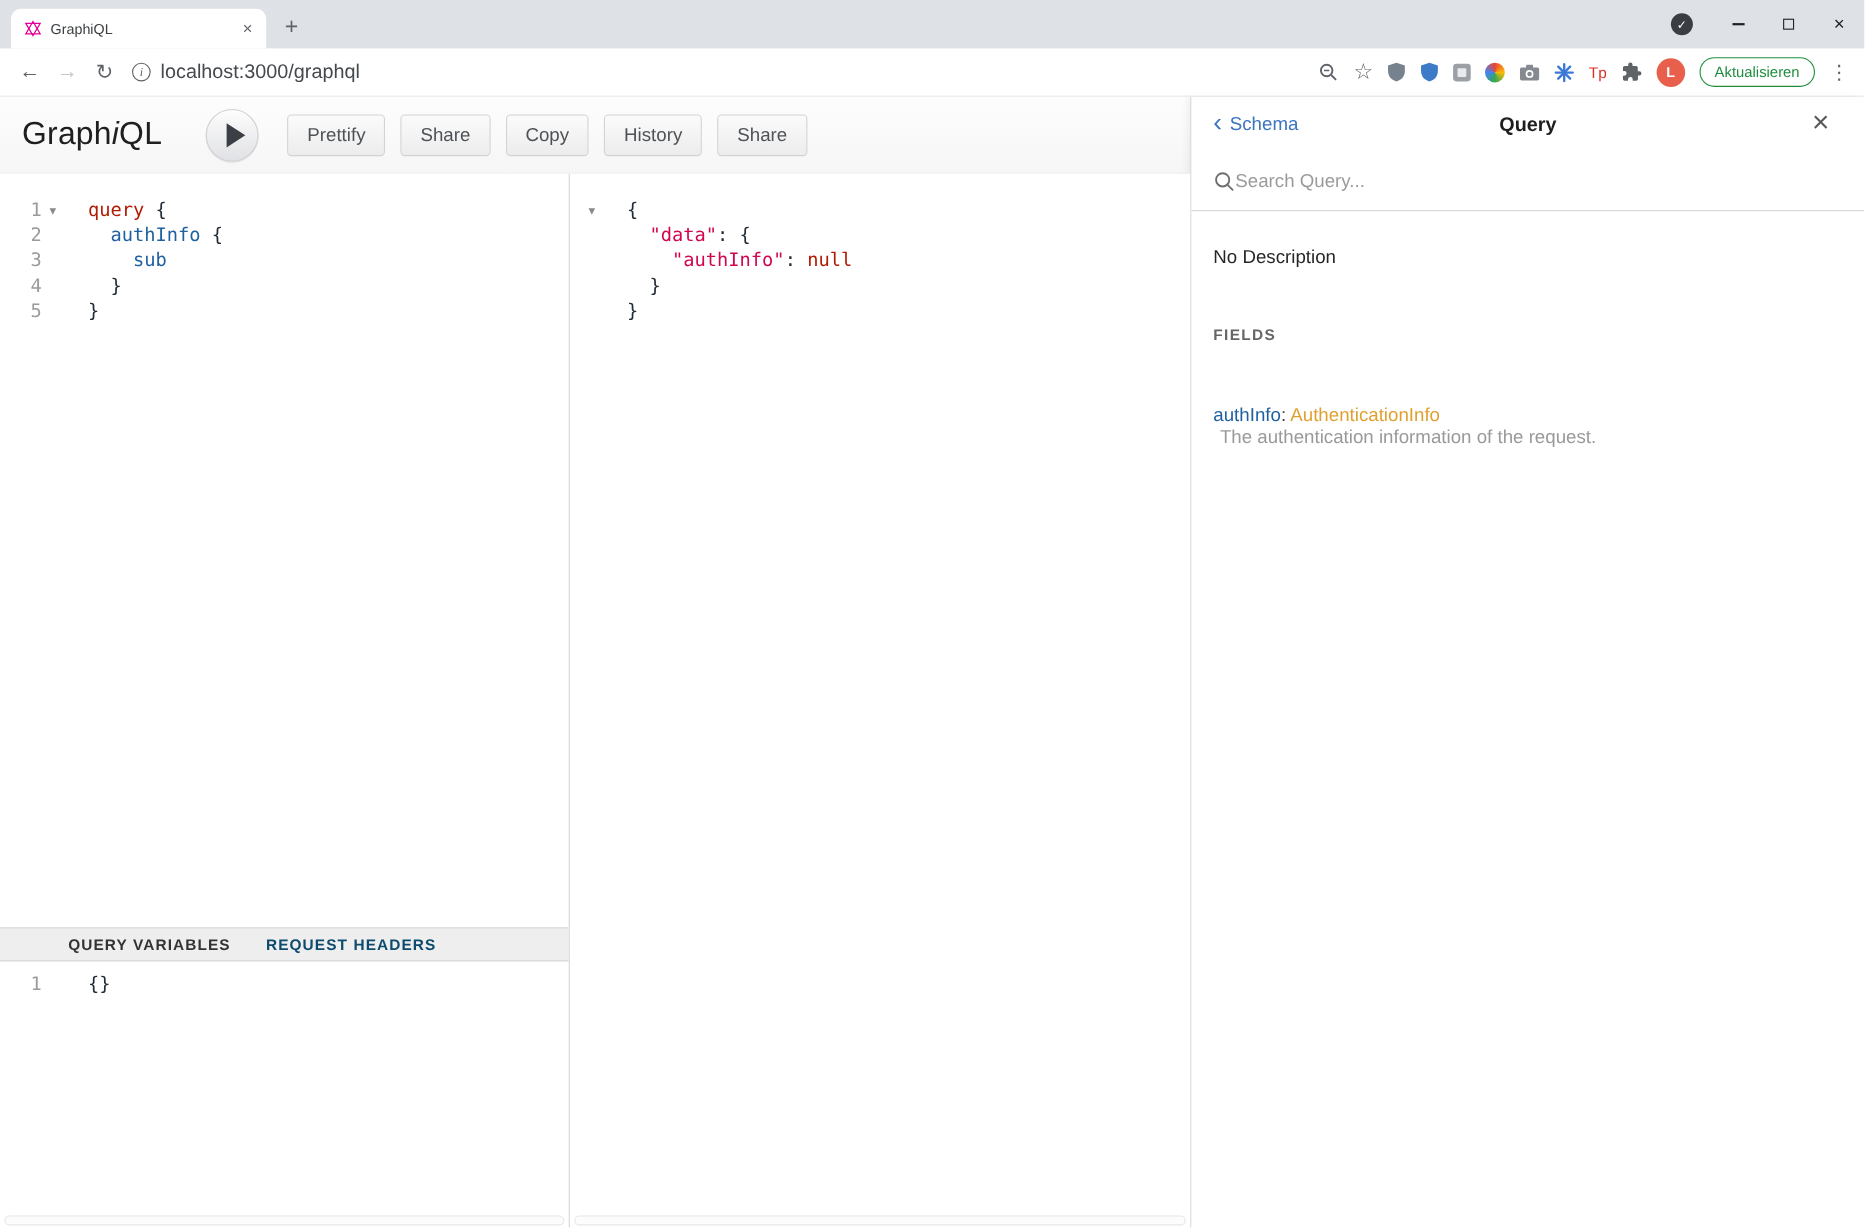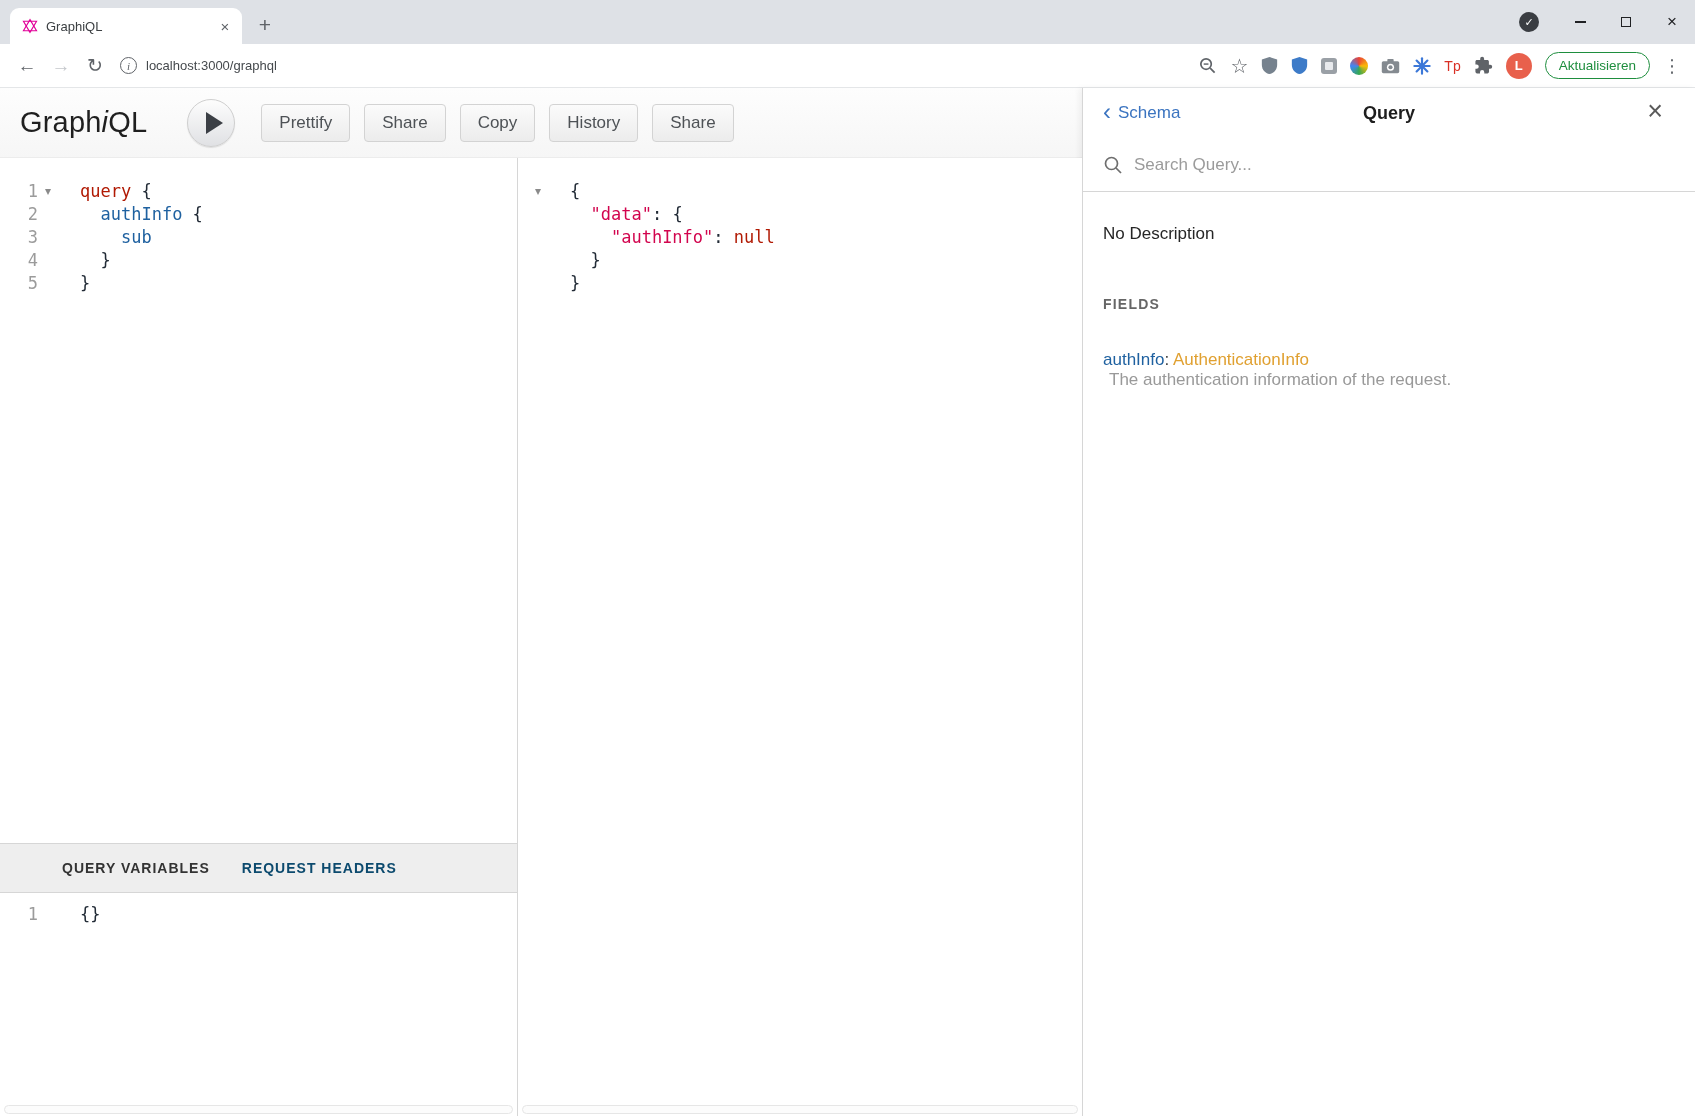--- a/index.html
+++ b/index.html
@@ -18,21 +18,21 @@
   .badge-circle { width:20px; height:20px; border-radius:50%; background:#3A3D42; color:#fff; font-size:11px; display:flex; align-items:center; justify-content:center; margin-right:18px; }
   .win-btn { width:46px; height:100%; display:flex; align-items:center; justify-content:center; color:#202124; font-size:17px; }
   .min-glyph { width:11px; height:1.5px; background:#202124; display:block; }
   .max-glyph { width:10px; height:10px; border:1.5px solid #202124; display:block; }
 
   .address-bar { height:44px; background:#fff; display:flex; align-items:center; padding:0 10px; border-bottom:1px solid #E4E6E8; flex:none; }
   .nav-icon { width:34px; height:32px; display:flex; align-items:center; justify-content:center; font-size:19px; color:#5F6368; }
   .nav-icon.disabled { color:#C4C7CB; }
   .omnibox { display:flex; align-items:center; gap:9px; margin-left:8px; flex:1; min-width:0; }
   .info-badge { width:17px; height:17px; border:1.6px solid #5F6368; border-radius:50%; color:#5F6368; font-size:11px; font-style:italic; font-family:"Liberation Serif",serif; display:flex; align-items:center; justify-content:center; flex:none; }
-  .url-text { font-size:13px; color:#45494D; white-space:nowrap; }
+  .url-text { font-size:18px; color:#45494D; white-space:nowrap; }
   .addr-right { margin-left:auto; display:flex; align-items:center; gap:13px; padding-right:4px; }
   .addr-right > span { display:flex; align-items:center; justify-content:center; }
   .star { font-size:20px; color:#5F6368; }
   .sq { width:16px; height:16px; background:#9AA0A6; border-radius:3px; position:relative; }
   .sq::after { content:""; position:absolute; inset:4px; background:#E8EAED; border-radius:1px; }
   .pinwheel { width:18px; height:18px; border-radius:50%; background:conic-gradient(#EA4335,#FBBC05,#34A853,#4285F4,#EA4335); }
   .tp { color:#D93025; font-weight:normal; font-size:14px; }
   .avatar { width:26px; height:26px; border-radius:50%; background:var(--c-avatar_orange,#E8604C); color:#fff; font-size:13px; font-weight:bold; display:flex; align-items:center; justify-content:center; }
   .update-pill { border:1.5px solid var(--c-update_green,#1E8E3E); color:var(--c-update_green,#1E8E3E); border-radius:15px; padding:5px 13px; font-size:13.5px; font-weight:500; white-space:nowrap; }
   .kebab { font-size:18px; color:#5F6368; }
@@ -61,41 +61,41 @@
   .query-editor { height:685px; flex:none; padding-top:22px; overflow:hidden; }
   .variables-editor { flex:1; padding-top:10px; overflow:hidden; }
   .result-viewer { padding-top:22px; padding-left:10px; }
 
   .tk-keyword { color:var(--c-keyword,#B11A04); }
   .tk-property { color:var(--c-property,#1F61A0); }
   .tk-punct { color:var(--c-punct,#222B36); }
   .tk-key { color:var(--c-def,#D2054E); }
   .tk-null { color:var(--c-keyword,#B11A04); }
 
-  .var-tabs { height:50px; flex:none; background:#EEEEEE; border-top:1px solid #D6D6D6; border-bottom:1px solid #D6D6D6; display:flex; align-items:center; padding-left:62px; gap:32px; }
+  .var-tabs { height:31px; flex:none; background:#EEEEEE; border-top:1px solid #D6D6D6; border-bottom:1px solid #D6D6D6; display:flex; align-items:center; padding-left:62px; gap:32px; }
   .var-tab { font-size:14px; font-weight:bold; letter-spacing:1px; color:#0c4a6e; white-space:nowrap; }
   .var-tab.active { color:#333333; }
 
   .hscroll { position:absolute; bottom:2px; left:4px; right:4px; height:9px; background:#FCFCFC; border:1px solid #E6E6E6; border-radius:5px; }
 
   
   .doc-pane { flex:1; border-left:1px solid #D6D6D6; box-shadow:-3px 0 6px rgba(0,0,0,0.05); display:flex; flex-direction:column; background:#fff; min-width:0; }
   .doc-header { height:50px; flex:none; display:flex; align-items:center; position:relative; padding:0 20px; }
   .doc-back { color:var(--c-back_link,#3B74C0); font-size:17px; display:flex; align-items:center; gap:7px; position:relative; z-index:2; }
   .doc-back-chevron { font-size:24px; line-height:1; margin-top:-3px; }
   .doc-title { position:absolute; left:0; right:0; text-align:center; font-weight:bold; font-size:18px; color:#1E1E1E; z-index:1; pointer-events:none; }
   .doc-close { position:absolute; right:32px; top:50%; transform:translateY(-54%); font-size:27px; font-weight:300; color:#5A5A5A; z-index:2; }
-  .doc-search { height:54px; flex:none; border-bottom:1px solid #D6D6D6; display:flex; align-items:center; padding:0 20px; gap:11px; }
+  .doc-search { height:54px; flex:none; border-bottom:1px solid #D6D6D6; display:flex; align-items:center; padding:0 20px; }
   .doc-search input { border:none; outline:none; font-family:inherit; font-size:17px; color:#333; flex:1; min-width:0; background:transparent; }
   .doc-search input::placeholder { color:#9B9B9B; }
   .search-icon { display:flex; flex:none; }
   .doc-content { padding:20px; font-size:17px; overflow:hidden; }
   .doc-nodesc { color:#262626; margin-top:12px; }
   .doc-category { margin-top:52px; font-size:14px; font-weight:bold; letter-spacing:1.2px; color:#666; }
-  .doc-field { margin-top:38px; }
+  .doc-field { margin-top:56px; }
   .field-name { color:var(--c-field,#1F61A0); }
   .field-colon { color:#444; }
   .type-name { color:var(--c-type,#E0A030); }
   .doc-field-desc { padding-left:6px; color:#999; }
 </style>
 </head>
 <body>
 
 <div class="screen">
 

